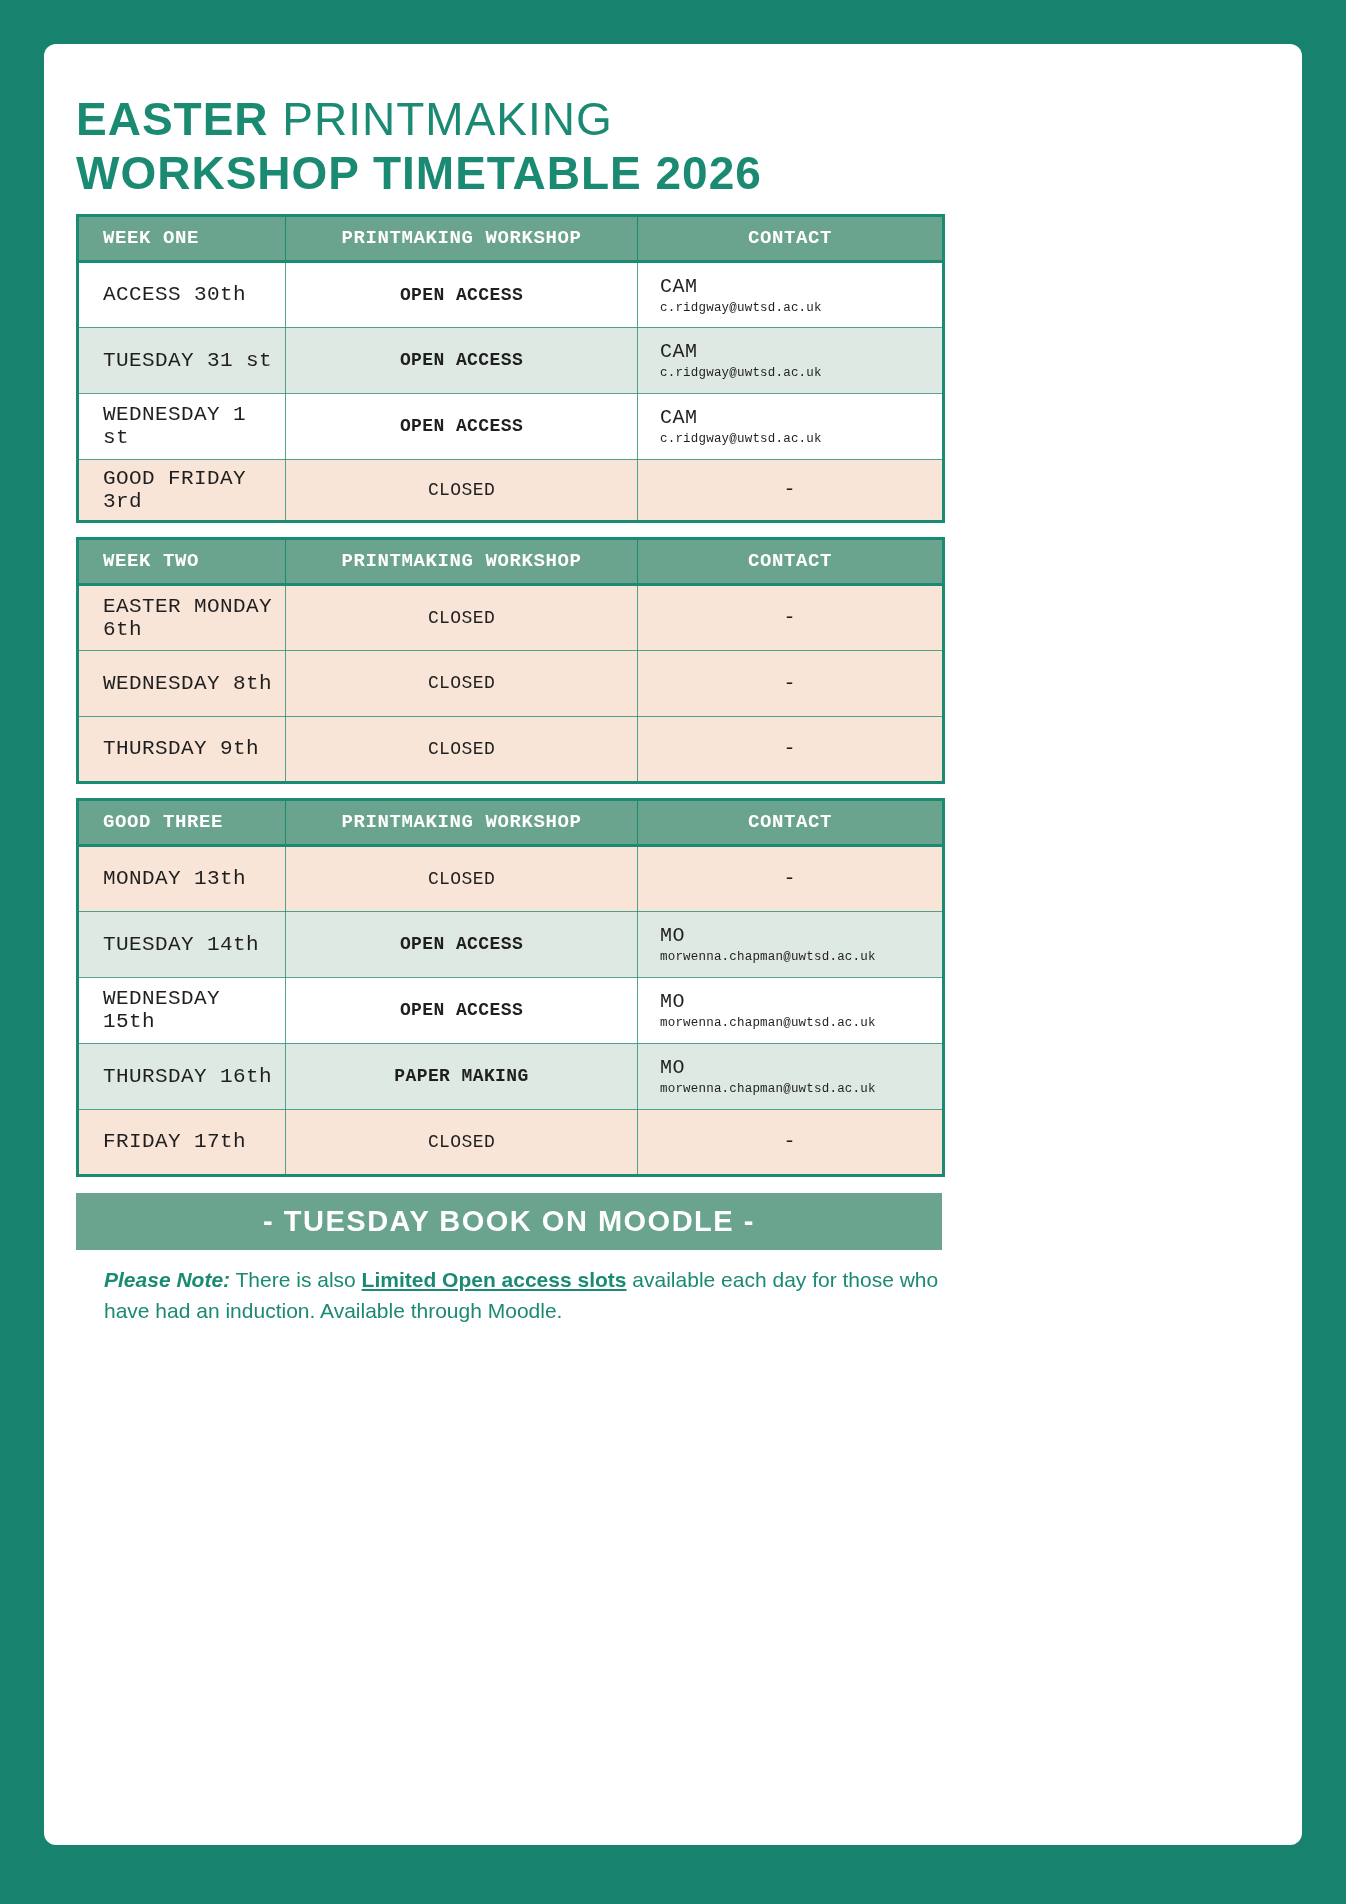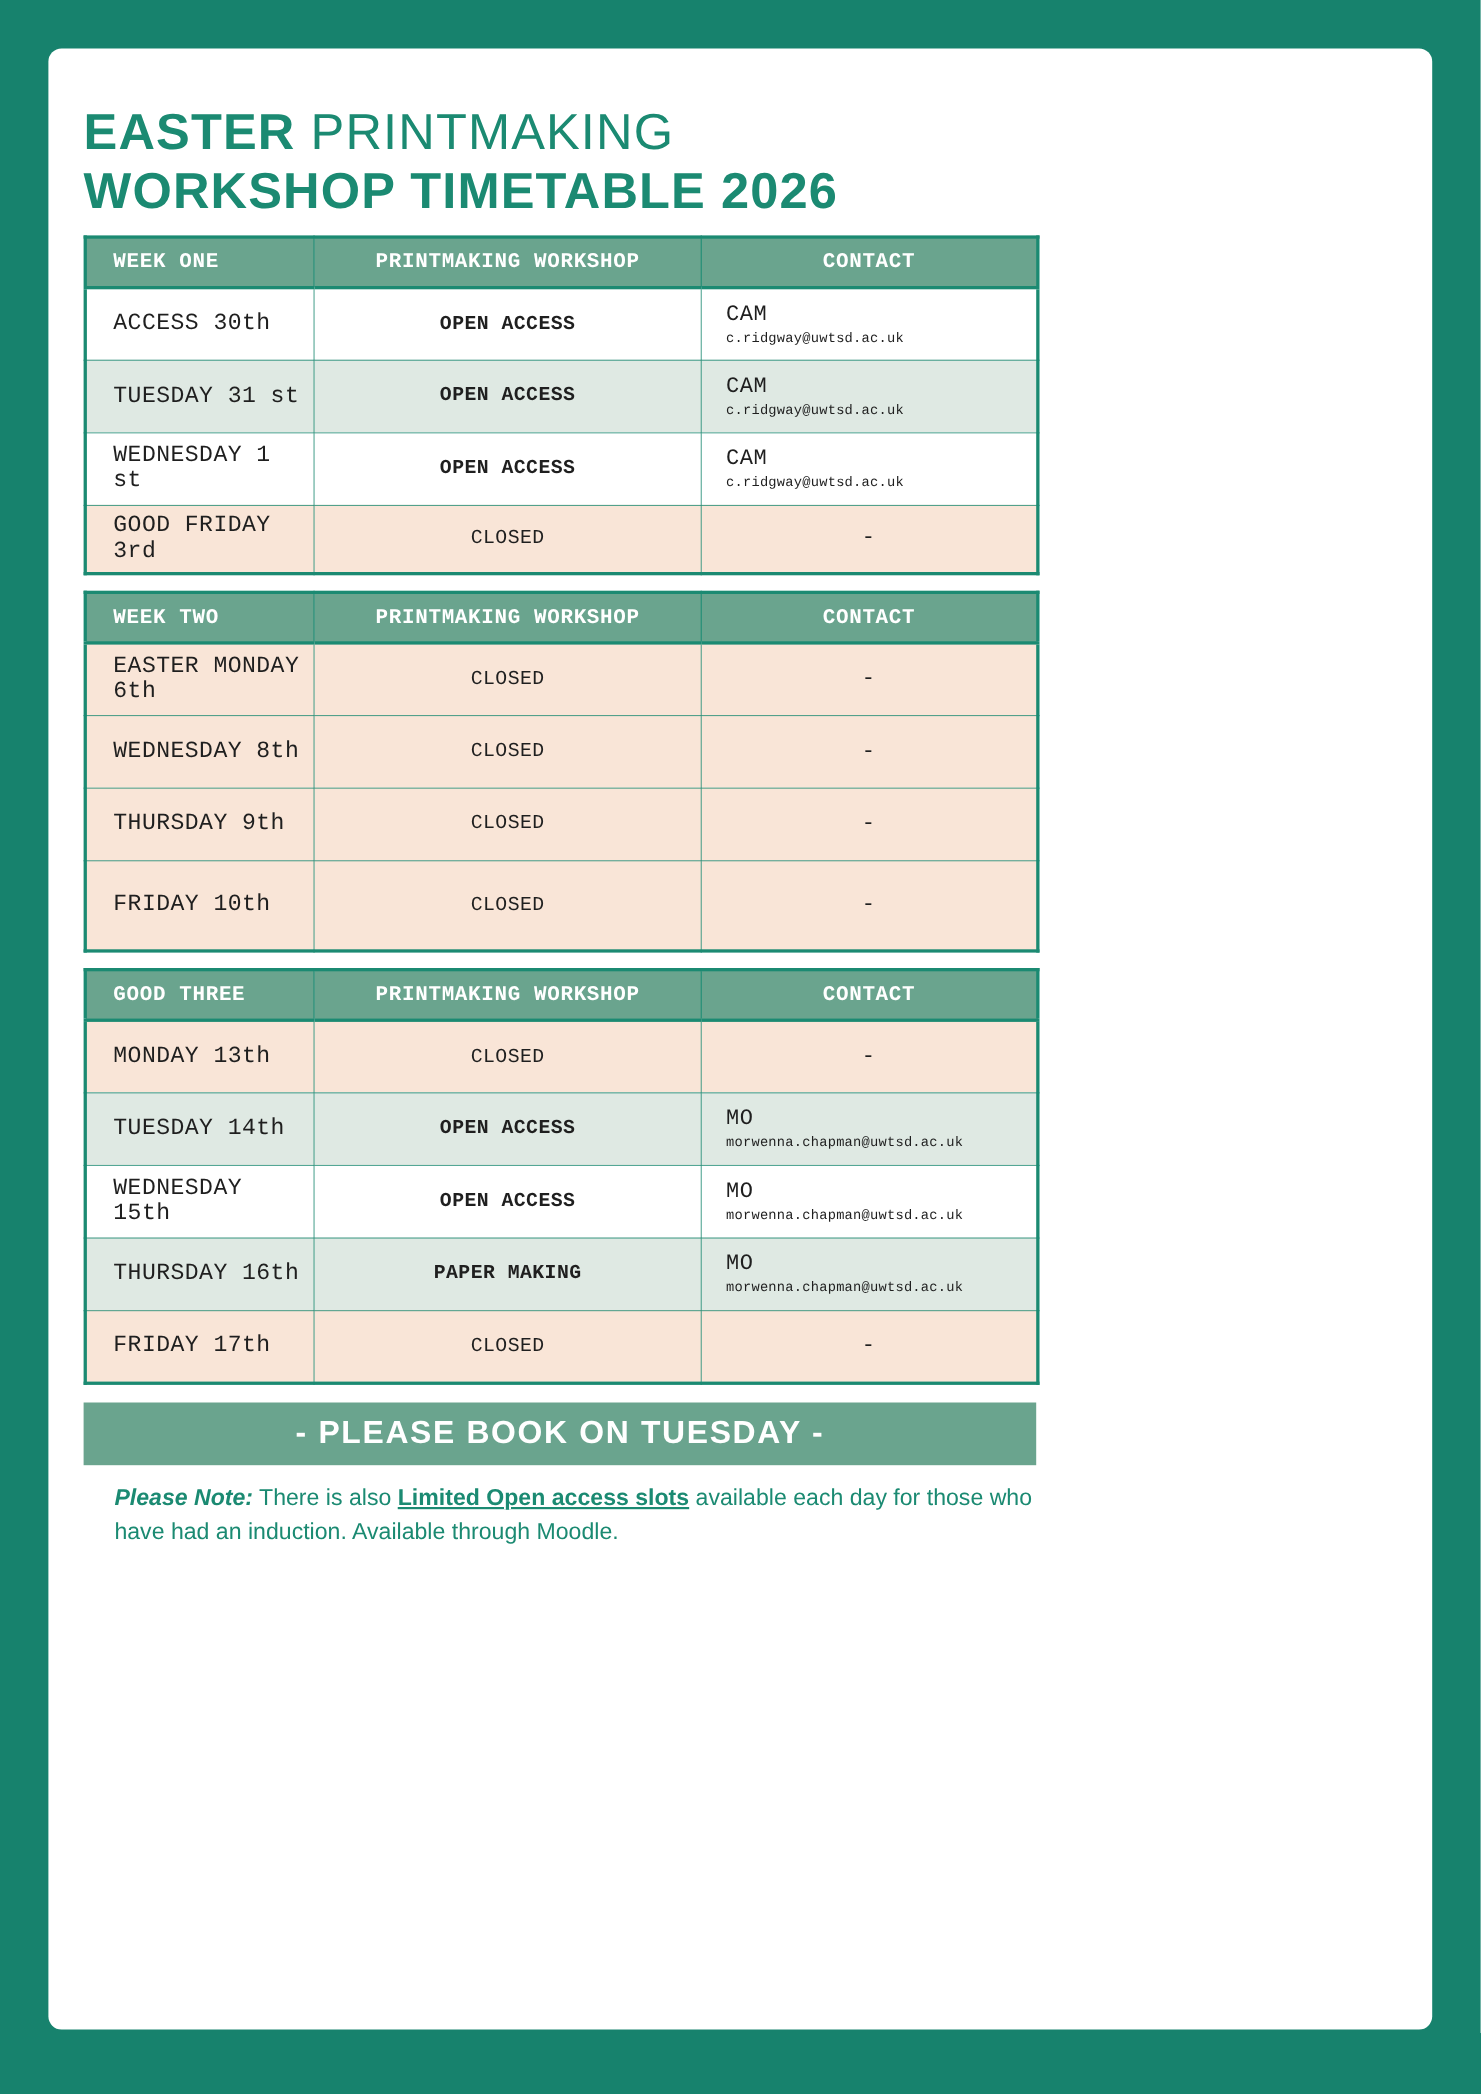--- a/index.html
+++ b/index.html
@@ -160,25 +160,20 @@
       <tr class="bg-peach">
         <td class="day">WEDNESDAY 8th</td>
         <td class="work">CLOSED</td>
         <td class="contact dash">-</td>
       </tr>
       <tr class="bg-peach">
         <td class="day">THURSDAY 9th</td>
         <td class="work">CLOSED</td>
         <td class="contact dash">-</td>
       </tr>
-      <tr class="bg-peach h-tall">
-        <td class="day">FRIDAY 10th</td>
-        <td class="work">CLOSED</td>
-        <td class="contact dash">-</td>
-      </tr>
     </tbody>
       </table>
 
     <table class="tt">
       <colgroup>
           <col class="c-day">
           <col class="c-work">
           <col class="c-contact">
         </colgroup>
       <tbody>
@@ -218,19 +213,19 @@
       </tr>
       <tr class="bg-peach">
         <td class="day">FRIDAY 17th</td>
         <td class="work">CLOSED</td>
         <td class="contact dash">-</td>
       </tr>
     </tbody>
       </table>
 
     <div class="banner">
-      <span>- PLEASE BOOK ON TUESDAY -</span>
+      <span>- TUESDAY BOOK ON MOODLE -</span>
     </div>
 
     <div class="note"><span class="lbl">Please Note:</span><span> There is also </span><span class="lnk">Limited Open access slots</span><span> available each day for those who have had an induction. Available through Moodle.</span></div>
 
   </div>
 </div>
 
 </body></html>

